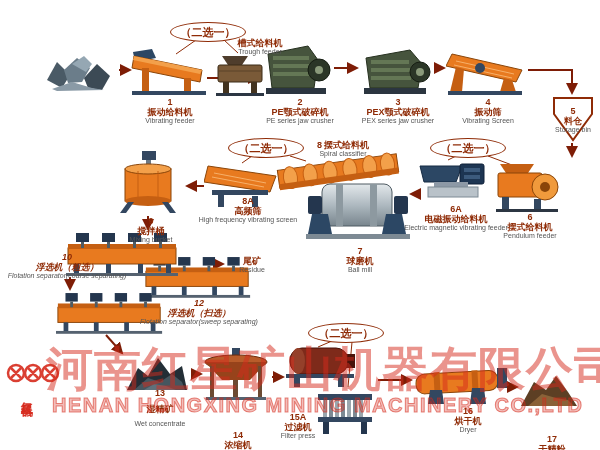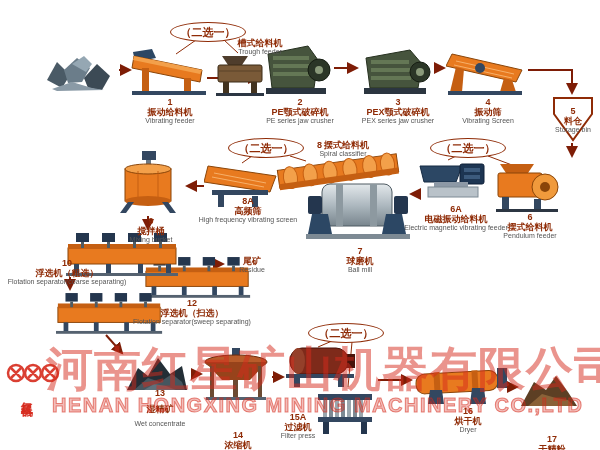--- a/index.html
+++ b/index.html
@@ -432,32 +432,32 @@
     <span class="cn">电磁振动给料机</span>
     <span class="en">Electric magnetic vibrating feeder</span>
   </div>
 
   <div class="label" style="left:488px;top:212px;width:84px;">
     <span class="num">6</span>
     <span class="cn">摆式给料机</span>
     <span class="en">Pendulum feeder</span>
   </div>
 
-  <div class="label" style="left:6px;top:258px;width:122px;">
+  <div class="label" style="left:6px;top:252px;width:122px;font-style:italic;">
     <span class="num">10</span>
     <span class="cn">浮选机（粗选）</span>
     <span class="en">Flotation separator(coarse separating)</span>
   </div>
 
   <div class="label" style="left:222px;top:256px;width:60px;">
     <span class="cn">尾矿</span>
     <span class="en">Residue</span>
   </div>
 
-  <div class="label" style="left:122px;top:298px;width:140px;">
+  <div class="label" style="left:129px;top:298px;width:140px;font-style:italic;">
     <span class="num">12</span>
     <span class="cn">浮选机（扫选）</span>
     <span class="en">Flotation separator(sweep separating)</span>
   </div>
 
 
   <div class="label" style="left:122px;top:388px;width:76px;gap:6px;">
     <span class="num">13</span>
     <span class="cn">湿精矿</span>
     <span class="en">Wet concentrate</span>

